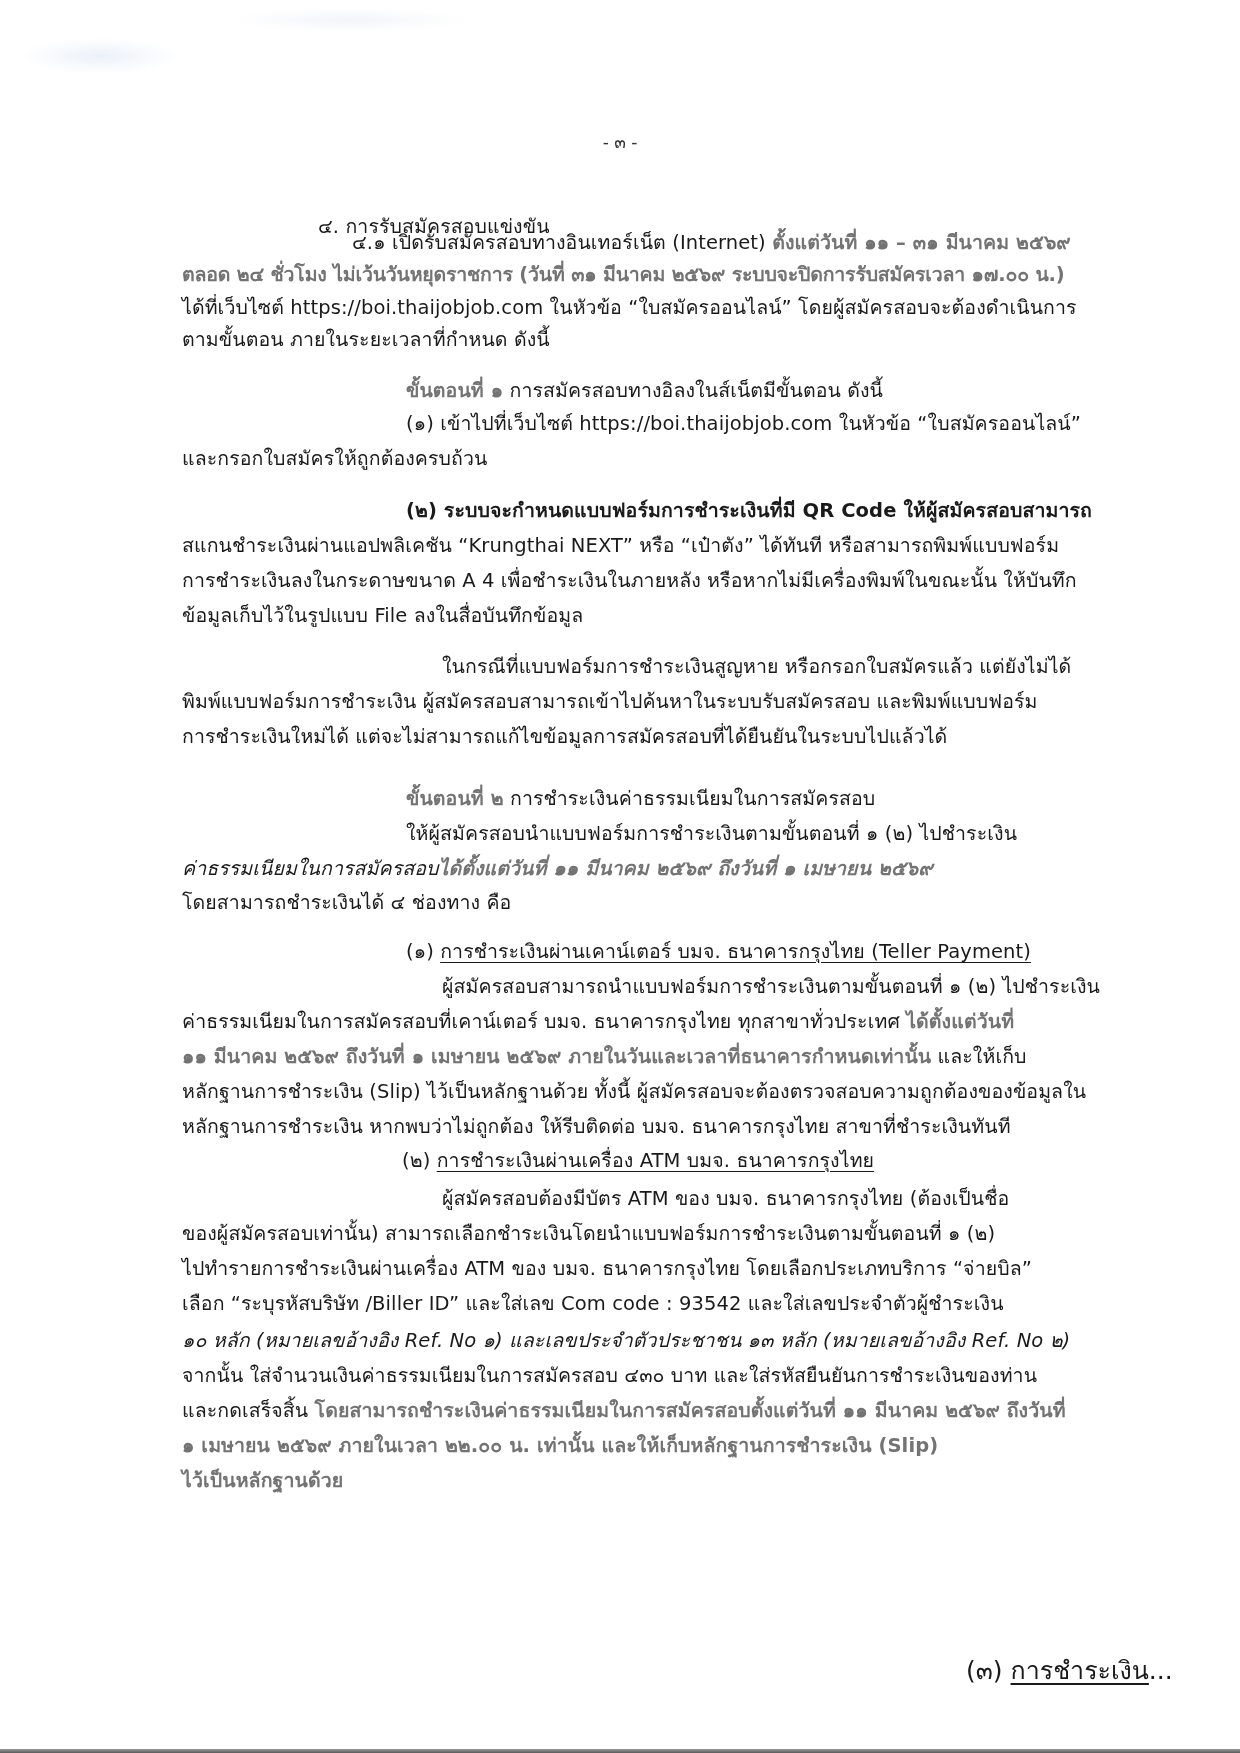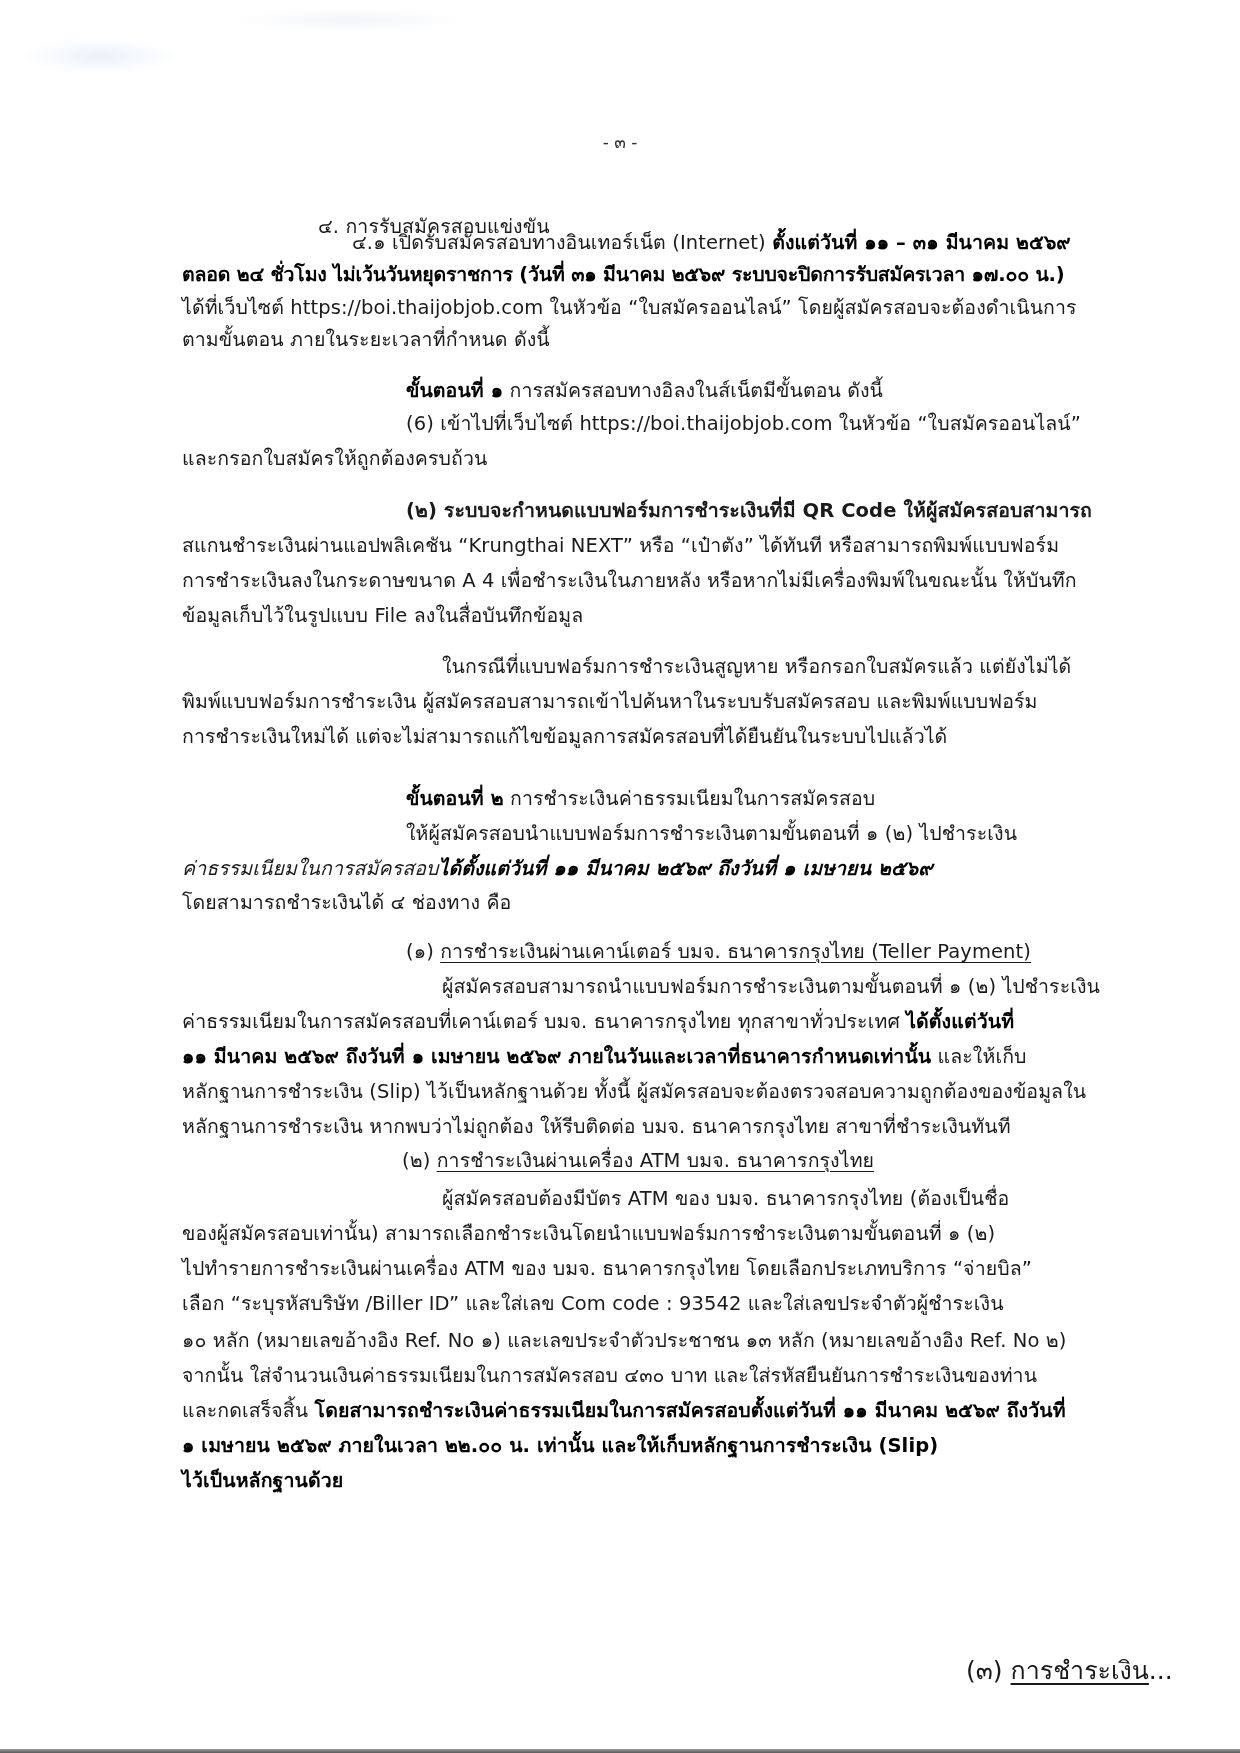--- a/index.html
+++ b/index.html
@@ -51,21 +51,21 @@
     width: 946px;
   }
   .line {
     position: absolute;
     left: 0;
     font-size: 19.5px;
     line-height: 30px;
     white-space: nowrap;
     letter-spacing: 0.1px;
   }
-  .b { font-weight: bold; color: #000000; }
+  .b { font-weight: bold; color: #737373; }
   .u { text-decoration: underline; text-underline-offset: 4px; }
   .footer-cont {
     position: absolute;
     top: 1656px;
     left: 966px;
     font-size: 25px;
     line-height: 30px;
     white-space: nowrap;
   }
 </style>
@@ -85,21 +85,21 @@
     <div class="line" style="top:32px; left:170px;">
       <span>๔.๑ เปิดรับสมัครสอบทางอินเทอร์เน็ต (Internet) </span><span class="b">ตั้งแต่วันที่ ๑๑ – ๓๑ มีนาคม ๒๕๖๙</span>
     </div>
     <div class="line b" style="top:64px; letter-spacing:-0.2px;">ตลอด ๒๔ ชั่วโมง ไม่เว้นวันหยุดราชการ (วันที่ ๓๑ มีนาคม ๒๕๖๙ ระบบจะปิดการรับสมัครเวลา ๑๗.๐๐ น.)</div>
     <div class="line" style="top:97px;">ได้ที่เว็บไซต์ https://boi.thaijobjob.com ในหัวข้อ “ใบสมัครออนไลน์” โดยผู้สมัครสอบจะต้องดำเนินการ</div>
     <div class="line" style="top:129px;">ตามขั้นตอน ภายในระยะเวลาที่กำหนด ดังนี้</div>
 
     <div class="line" style="top:180px; left:224px;">
       <span class="b">ขั้นตอนที่ ๑</span><span> การสมัครสอบทางอิลงในส์เน็ตมีขั้นตอน ดังนี้</span>
     </div>
-    <div class="line" style="top:213px; left:224px;">(6) เข้าไปที่เว็บไซต์ https://boi.thaijobjob.com ในหัวข้อ “ใบสมัครออนไลน์”</div>
+    <div class="line" style="top:213px; left:224px;">(๑) เข้าไปที่เว็บไซต์ https://boi.thaijobjob.com ในหัวข้อ “ใบสมัครออนไลน์”</div>
     <div class="line" style="top:248px;">และกรอกใบสมัครให้ถูกต้องครบถ้วน</div>
 
     <div class="line" style="top:300px; left:224px;font-weight:bold;">(๒) ระบบจะกำหนดแบบฟอร์มการชำระเงินที่มี QR Code ให้ผู้สมัครสอบสามารถ</div>
     <div class="line" style="top:335px;">สแกนชำระเงินผ่านแอปพลิเคชัน “Krungthai NEXT” หรือ “เป๋าตัง” ได้ทันที หรือสามารถพิมพ์แบบฟอร์ม</div>
     <div class="line" style="top:370px;">การชำระเงินลงในกระดาษขนาด A 4 เพื่อชำระเงินในภายหลัง หรือหากไม่มีเครื่องพิมพ์ในขณะนั้น ให้บันทึก</div>
     <div class="line" style="top:405px;">ข้อมูลเก็บไว้ในรูปแบบ File ลงในสื่อบันทึกข้อมูล</div>
 
     <div class="line" style="top:456px; left:260px;">ในกรณีที่แบบฟอร์มการชำระเงินสูญหาย หรือกรอกใบสมัครแล้ว แต่ยังไม่ได้</div>
     <div class="line" style="top:491px;">พิมพ์แบบฟอร์มการชำระเงิน ผู้สมัครสอบสามารถเข้าไปค้นหาในระบบรับสมัครสอบ และพิมพ์แบบฟอร์ม</div>
     <div class="line" style="top:526px;">การชำระเงินใหม่ได้ แต่จะไม่สามารถแก้ไขข้อมูลการสมัครสอบที่ได้ยืนยันในระบบไปแล้วได้</div>
@@ -126,21 +126,21 @@
     <div class="line" style="top:881px;">หลักฐานการชำระเงิน (Slip) ไว้เป็นหลักฐานด้วย ทั้งนี้ ผู้สมัครสอบจะต้องตรวจสอบความถูกต้องของข้อมูลใน</div>
     <div class="line" style="top:916px;">หลักฐานการชำระเงิน หากพบว่าไม่ถูกต้อง ให้รีบติดต่อ บมจ. ธนาคารกรุงไทย สาขาที่ชำระเงินทันที</div>
 
     <div class="line" style="top:950px; left:220px;text-align:right;">
       <span>(๒) </span><span class="u">การชำระเงินผ่านเครื่อง ATM บมจ. ธนาคารกรุงไทย</span>
     </div>
     <div class="line" style="top:988px; left:260px;">ผู้สมัครสอบต้องมีบัตร ATM ของ บมจ. ธนาคารกรุงไทย (ต้องเป็นชื่อ</div>
     <div class="line" style="top:1023px;">ของผู้สมัครสอบเท่านั้น) สามารถเลือกชำระเงินโดยนำแบบฟอร์มการชำระเงินตามขั้นตอนที่ ๑ (๒)</div>
     <div class="line" style="top:1058px;">ไปทำรายการชำระเงินผ่านเครื่อง ATM ของ บมจ. ธนาคารกรุงไทย โดยเลือกประเภทบริการ “จ่ายบิล”</div>
     <div class="line" style="top:1093px;text-align:center;">เลือก “ระบุรหัสบริษัท /Biller ID” และใส่เลข Com code : 93542 และใส่เลขประจำตัวผู้ชำระเงิน</div>
-    <div class="line" style="top:1130px;">๑๐ หลัก (หมายเลขอ้างอิง Ref. No ๑) และเลขประจำตัวประชาชน ๑๓ หลัก (หมายเลขอ้างอิง Ref. No ๒)</div>
+    <div class="line" style="top:1130px;font-style:italic;">๑๐ หลัก (หมายเลขอ้างอิง Ref. No ๑) และเลขประจำตัวประชาชน ๑๓ หลัก (หมายเลขอ้างอิง Ref. No ๒)</div>
     <div class="line" style="top:1165px;">จากนั้น ใส่จำนวนเงินค่าธรรมเนียมในการสมัครสอบ ๔๓๐ บาท และใส่รหัสยืนยันการชำระเงินของท่าน</div>
     <div class="line" style="top:1200px;">
       <span>และกดเสร็จสิ้น </span><span class="b">โดยสามารถชำระเงินค่าธรรมเนียมในการสมัครสอบตั้งแต่วันที่ ๑๑ มีนาคม ๒๕๖๙ ถึงวันที่</span>
     </div>
     <div class="line b" style="top:1235px;">๑ เมษายน ๒๕๖๙ ภายในเวลา ๒๒.๐๐ น. เท่านั้น และให้เก็บหลักฐานการชำระเงิน (Slip)</div>
     <div class="line b" style="top:1270px;">ไว้เป็นหลักฐานด้วย</div>
   </div>
 
   <div class="footer-cont">
     <span>(๓) </span><span class="u">การชำระเงิน</span><span>...</span>

